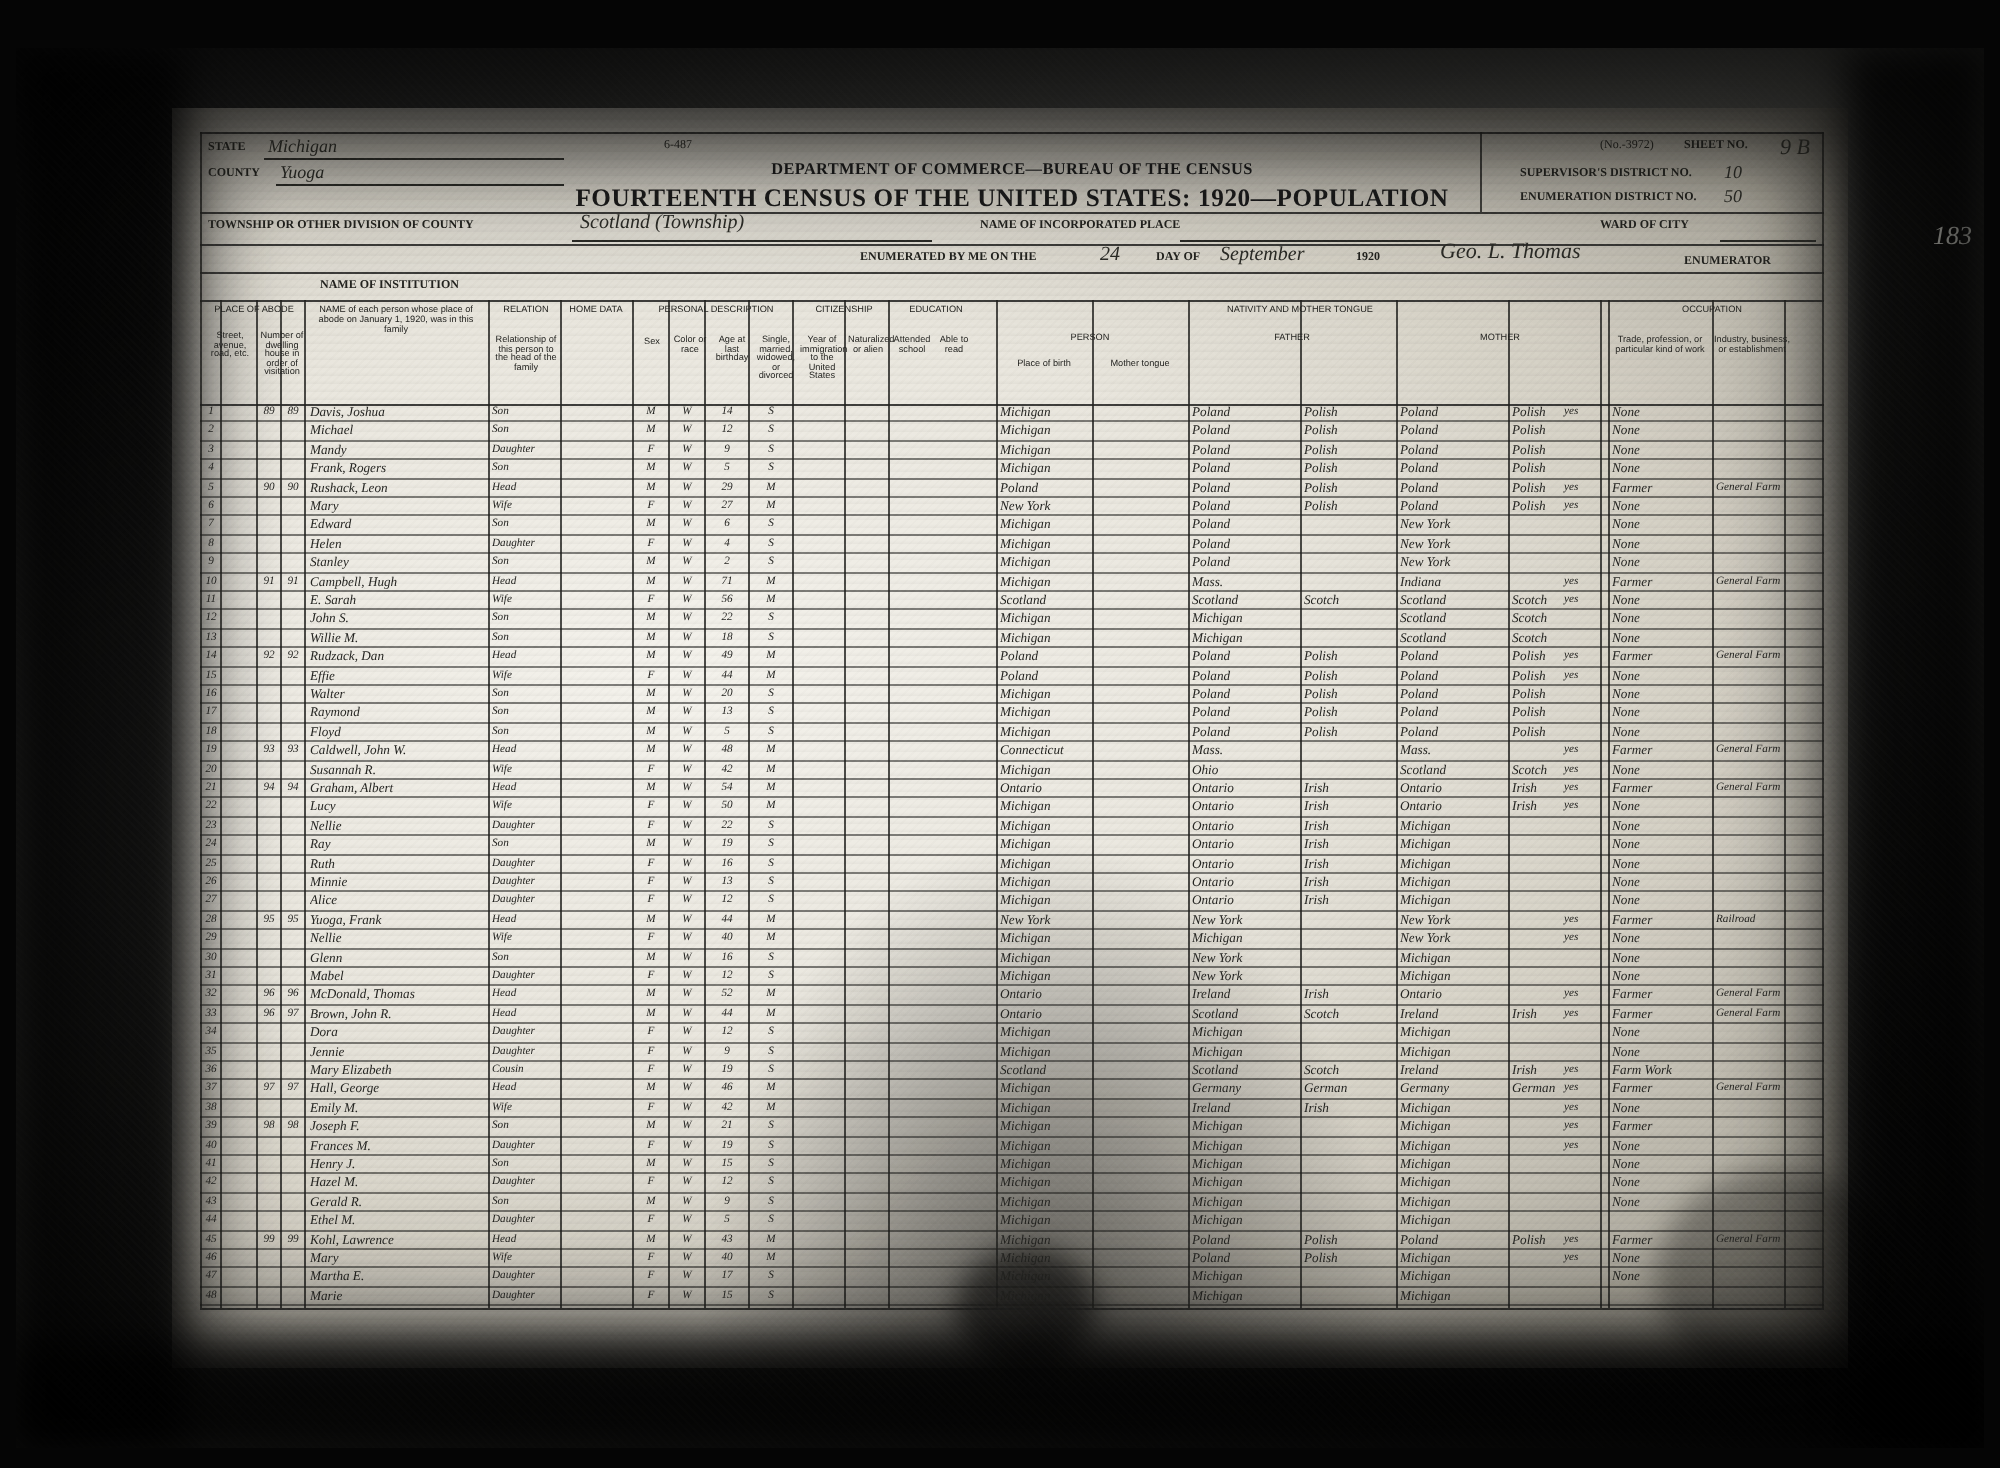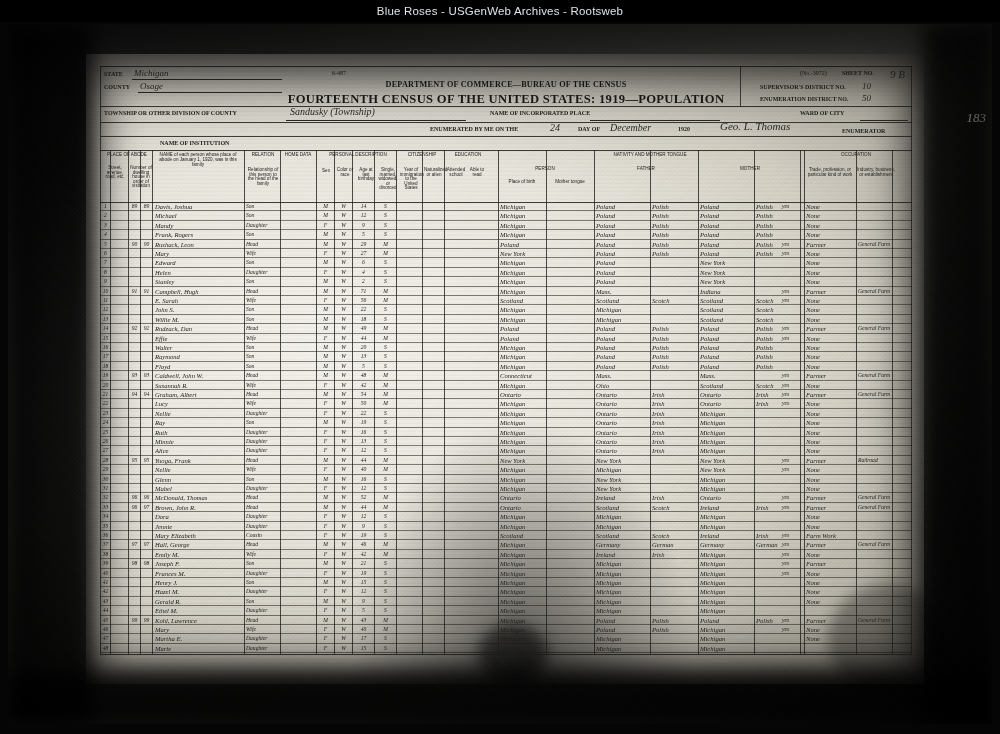--- a/index.html
+++ b/index.html
@@ -79,21 +79,20 @@
   .grain{position:absolute;inset:0;pointer-events:none;opacity:.28;
     background-image:
       repeating-linear-gradient(45deg, rgba(255,255,255,.05) 0 1px, rgba(0,0,0,0) 1px 3px),
       repeating-linear-gradient(-45deg, rgba(0,0,0,.05) 0 1px, rgba(0,0,0,0) 1px 3px);}
 </style>
 </head>
 <body>
 
 <div id="root">
 
-  <div class="banner">Blue Roses - USGenWeb Archives - Rootsweb</div>
 
   <div class="sheet">
 
     <div class="paper"></div>
 
     <div class="blot" style="left:470px;top:600px;width:70px;height:60px;"></div>
     <div class="blot" style="left:820px;top:560px;width:120px;height:110px;opacity:.6;"></div>
     <div class="edge-dark" style="left:0;top:0;width:84px;height:700px;"></div>
     <div class="edge-dark" style="left:0;top:648px;width:984px;height:52px;"></div>
     <div class="edge-dark" style="left:916px;top:0;width:68px;height:700px;"></div>
@@ -108,55 +107,55 @@
       <div class="hr" style="top:136px;"></div>
       <div class="hr" style="top:588px;"></div>
       <div class="vr" style="left:0;height:588px;"></div>
       <div class="vr" style="left:811px;height:588px;"></div>
       <div class="vr" style="left:640px;height:40px;"></div>
 
       <div class="lbl" style="left:232px;top:4px;">6-487</div>
       <div class="lbl" style="left:700px;top:4px;">(No.-3972)</div>
 
       <div class="hdr title1">DEPARTMENT OF COMMERCE—BUREAU OF THE CENSUS</div>
-      <div class="hdr title2">FOURTEENTH CENSUS OF THE UNITED STATES: 1919—POPULATION</div>
+      <div class="hdr title2">FOURTEENTH CENSUS OF THE UNITED STATES: 1920—POPULATION</div>
 
       <div class="lbl b" style="left:742px;top:4px;">SHEET NO.</div>
       <div class="hand" style="left:790px;top:2px;font-size:11px;">9 B</div>
 
       <div class="lbl b" style="left:4px;top:5px;">STATE</div>
       <div class="hand" style="left:34px;top:2px;font-size:9px;">Michigan</div>
       <div class="ul" style="left:32px;top:13px;width:150px;"></div>
 
       <div class="lbl b" style="left:4px;top:18px;">COUNTY</div>
-      <div class="hand" style="left:40px;top:15px;font-size:9px;">Osage</div>
+      <div class="hand" style="left:40px;top:15px;font-size:9px;">Yuoga</div>
       <div class="ul" style="left:38px;top:26px;width:144px;"></div>
 
       <div class="lbl b" style="left:4px;top:44px;width:150px;white-space:normal;line-height:6px;">TOWNSHIP OR OTHER DIVISION OF COUNTY</div>
-      <div class="hand" style="left:190px;top:40px;font-size:10px;">Sandusky (Township)</div>
+      <div class="hand" style="left:190px;top:40px;font-size:10px;">Scotland (Township)</div>
       <div class="ul" style="left:186px;top:54px;width:180px;"></div>
 
       <div class="lbl b" style="left:390px;top:44px;">NAME OF INCORPORATED PLACE</div>
       <div class="ul" style="left:490px;top:54px;width:130px;"></div>
 
       <div class="lbl b" style="left:700px;top:44px;">WARD OF CITY</div>
       <div class="ul" style="left:760px;top:54px;width:48px;"></div>
 
       <div class="lbl b" style="left:60px;top:74px;">NAME OF INSTITUTION</div>
       <div class="hand" style="left:196px;top:70px;font-size:9px;"></div>
 
       <div class="lbl b" style="left:660px;top:18px;">SUPERVISOR'S DISTRICT NO.</div>
       <div class="hand" style="left:762px;top:15px;font-size:9px;">10</div>
       <div class="lbl b" style="left:660px;top:30px;">ENUMERATION DISTRICT NO.</div>
       <div class="hand" style="left:762px;top:27px;font-size:9px;">50</div>
 
       <div class="lbl b" style="left:330px;top:60px;">ENUMERATED BY ME ON THE</div>
       <div class="hand" style="left:450px;top:56px;font-size:10px;">24</div>
       <div class="lbl b" style="left:478px;top:60px;">DAY OF</div>
-      <div class="hand" style="left:510px;top:56px;font-size:10px;">December</div>
+      <div class="hand" style="left:510px;top:56px;font-size:10px;">September</div>
       <div class="lbl b" style="left:578px;top:60px;">1920</div>
       <div class="hand" style="left:620px;top:54px;font-size:11px;">Geo. L. Thomas</div>
       <div class="lbl b" style="left:742px;top:62px;">ENUMERATOR</div>
 
       <div class="colhead">
         <div class="ch" style="left:2px;top:2px;width:50px;">PLACE OF ABODE</div>
         <div class="ch" style="left:54px;top:2px;width:88px;line-height:5px;">NAME of each person whose place of abode on January 1, 1920, was in this family</div>
         <div class="ch" style="left:146px;top:2px;width:34px;">RELATION</div>
         <div class="ch" style="left:182px;top:2px;width:32px;">HOME DATA</div>
         <div class="ch" style="left:218px;top:2px;width:80px;">PERSONAL DESCRIPTION</div>

